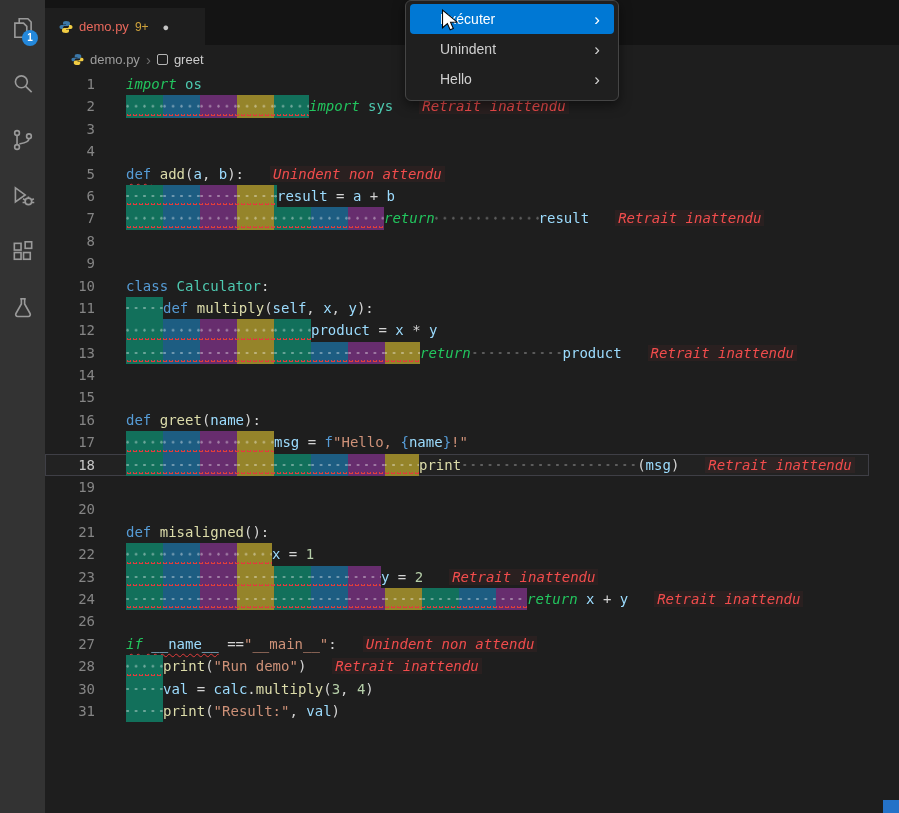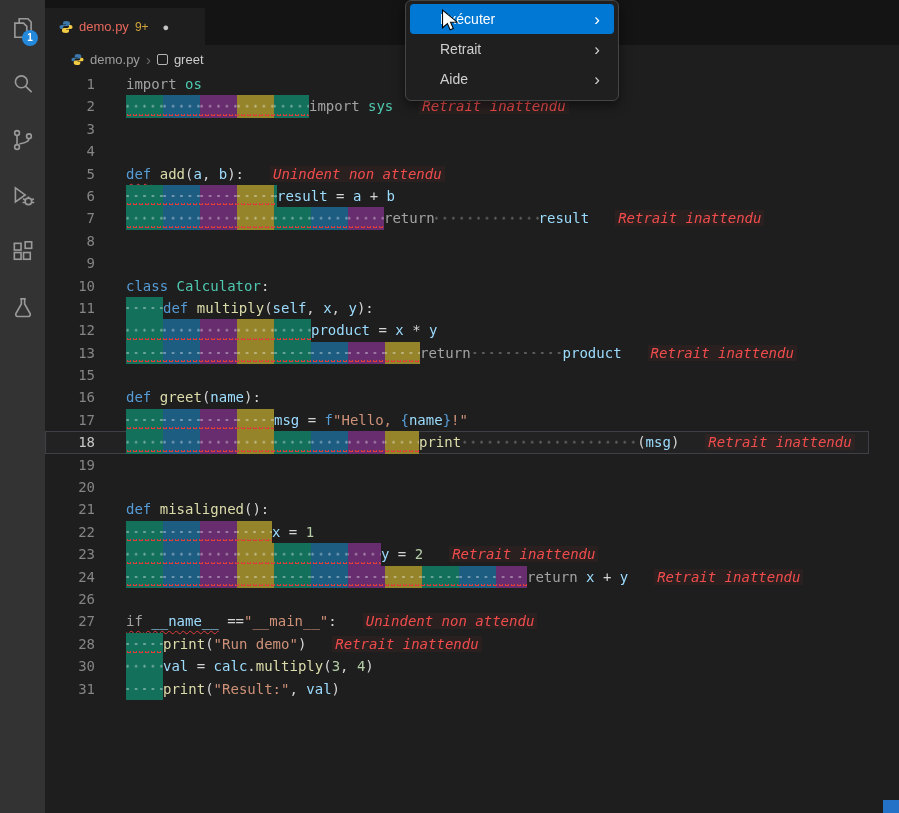--- a/index.html
+++ b/index.html
@@ -81,21 +81,21 @@
   .indent.sq::after {
     content:""; position:absolute; left:0; right:0; bottom:0; height:4px;
     background: radial-gradient(circle at 3px 0px, rgba(0,0,0,0) 1.3px, #e13c3c 1.4px, #e13c3c 2.4px, rgba(0,0,0,0) 2.5px) repeat-x;
     background-size:6px 4px;
   }
   .ws {
     display:inline-block; height:22.4px; vertical-align:top;
     background-image: radial-gradient(circle, rgba(255,255,255,0.28) 1px, transparent 1.5px);
     background-size:8.43px 22.4px; background-position:center;
   }
-  .c-kw  { color:#a3a3a3; }
+  .c-kw  { color:#22c55e;font-style:italic; }
   .c-def { color:#569CD6; }
   .c-fn  { color:#DCDCAA; }
   .c-cls { color:#4EC9B0; }
   .c-var { color:#9CDCFE; }
   .c-pln { color:#d4d4d4; }
   .c-str { color:#CE9178; }
   .c-num { color:#B5CEA8; }
   .wavy { text-decoration: underline wavy #e13c3c; text-decoration-thickness:1px; text-underline-offset:4px; text-decoration-skip-ink:none; }
   .err {
     font-style:italic; color:#f14c4c; margin-left:26px;
@@ -206,20 +206,21 @@
       <div class="line"><span class="ln">4</span></div>
       <div class="line"><span class="ln">5</span><span class="tok c-def wavy">def</span><span class="tok c-fn"> add</span><span class="tok c-pln">(</span><span class="tok c-var">a</span><span class="tok c-pln">, </span><span class="tok c-var">b</span><span class="tok c-pln">):</span><span class="err">Unindent non attendu</span></div>
       <div class="line"><span class="ln">6</span><span class="indent sq"><span class="blk" style="width: 37px; background-color: rgb(18, 112, 91);"></span><span class="blk" style="width: 37px; background-color: rgb(29, 93, 130);"></span><span class="blk" style="width: 37px; background-color: rgb(103, 45, 110);"></span><span class="blk" style="width: 37px; background-color: rgb(149, 132, 42);"></span><span class="blk" style="width: 3px; background-color: rgb(18, 112, 91);"></span></span><span class="tok c-var">result</span><span class="tok c-pln"> = </span><span class="tok c-var">a</span><span class="tok c-pln"> + </span><span class="tok c-var">b</span></div>
       <div class="line"><span class="ln">7</span><span class="indent sq"><span class="blk" style="width: 37px; background-color: rgb(18, 112, 91);"></span><span class="blk" style="width: 37px; background-color: rgb(29, 93, 130);"></span><span class="blk" style="width: 37px; background-color: rgb(103, 45, 110);"></span><span class="blk" style="width: 37px; background-color: rgb(149, 132, 42);"></span><span class="blk" style="width: 37px; background-color: rgb(18, 112, 91);"></span><span class="blk" style="width: 37px; background-color: rgb(29, 93, 130);"></span><span class="blk" style="width: 36px; background-color: rgb(103, 45, 110);"></span></span><span class="tok c-kw">return</span><span class="ws" style="width: 104px;"></span><span class="tok c-var">result</span><span class="err">Retrait inattendu</span></div>
       <div class="line"><span class="ln">8</span></div>
       <div class="line"><span class="ln">9</span></div>
       <div class="line"><span class="ln">10</span><span class="tok c-def">class</span><span class="tok c-cls"> Calculator</span><span class="tok c-pln">:</span></div>
       <div class="line"><span class="ln">11</span><span class="indent"><span class="blk" style="width: 37px; background-color: rgb(18, 112, 91);"></span></span><span class="tok c-def">def</span><span class="tok c-fn"> multiply</span><span class="tok c-pln">(</span><span class="tok c-var">self</span><span class="tok c-pln">, </span><span class="tok c-var">x</span><span class="tok c-pln">, </span><span class="tok c-var">y</span><span class="tok c-pln">):</span></div>
       <div class="line"><span class="ln">12</span><span class="indent sq"><span class="blk" style="width: 37px; background-color: rgb(18, 112, 91);"></span><span class="blk" style="width: 37px; background-color: rgb(29, 93, 130);"></span><span class="blk" style="width: 37px; background-color: rgb(103, 45, 110);"></span><span class="blk" style="width: 37px; background-color: rgb(149, 132, 42);"></span><span class="blk" style="width: 37px; background-color: rgb(18, 112, 91);"></span></span><span class="tok c-var">product</span><span class="tok c-pln"> = </span><span class="tok c-var">x</span><span class="tok c-pln"> * </span><span class="tok c-var">y</span></div>
       <div class="line"><span class="ln">13</span><span class="indent sq"><span class="blk" style="width: 37px; background-color: rgb(18, 112, 91);"></span><span class="blk" style="width: 37px; background-color: rgb(29, 93, 130);"></span><span class="blk" style="width: 37px; background-color: rgb(103, 45, 110);"></span><span class="blk" style="width: 37px; background-color: rgb(149, 132, 42);"></span><span class="blk" style="width: 37px; background-color: rgb(18, 112, 91);"></span><span class="blk" style="width: 37px; background-color: rgb(29, 93, 130);"></span><span class="blk" style="width: 37px; background-color: rgb(103, 45, 110);"></span><span class="blk" style="width: 35px; background-color: rgb(149, 132, 42);"></span></span><span class="tok c-kw">return</span><span class="ws" style="width: 92px;"></span><span class="tok c-var">product</span><span class="err">Retrait inattendu</span></div>
+      <div class="line"><span class="ln">14</span></div>
       <div class="line"><span class="ln">15</span></div>
       <div class="line"><span class="ln">16</span><span class="tok c-def">def</span><span class="tok c-fn"> greet</span><span class="tok c-pln">(</span><span class="tok c-var">name</span><span class="tok c-pln">):</span></div>
       <div class="line"><span class="ln">17</span><span class="indent sq"><span class="blk" style="width: 37px; background-color: rgb(18, 112, 91);"></span><span class="blk" style="width: 37px; background-color: rgb(29, 93, 130);"></span><span class="blk" style="width: 37px; background-color: rgb(103, 45, 110);"></span><span class="blk" style="width: 37px; background-color: rgb(149, 132, 42);"></span></span><span class="tok c-var">msg</span><span class="tok c-pln"> = </span><span class="tok c-def">f</span><span class="tok c-str">"Hello, </span><span class="tok c-def">{</span><span class="tok c-var">name</span><span class="tok c-def">}</span><span class="tok c-str">!"</span></div>
       <div class="line active"><span class="ln">18</span><span class="indent sq"><span class="blk" style="width: 37px; background-color: rgb(18, 112, 91);"></span><span class="blk" style="width: 37px; background-color: rgb(29, 93, 130);"></span><span class="blk" style="width: 37px; background-color: rgb(103, 45, 110);"></span><span class="blk" style="width: 37px; background-color: rgb(149, 132, 42);"></span><span class="blk" style="width: 37px; background-color: rgb(18, 112, 91);"></span><span class="blk" style="width: 37px; background-color: rgb(29, 93, 130);"></span><span class="blk" style="width: 37px; background-color: rgb(103, 45, 110);"></span><span class="blk" style="width: 34px; background-color: rgb(149, 132, 42);"></span></span><span class="tok c-fn">print</span><span class="ws" style="width: 176px;"></span><span class="tok c-pln">(</span><span class="tok c-var">msg</span><span class="tok c-pln">)</span><span class="err">Retrait inattendu</span></div>
       <div class="line"><span class="ln">19</span></div>
       <div class="line"><span class="ln">20</span></div>
       <div class="line"><span class="ln">21</span><span class="tok c-def">def</span><span class="tok c-fn"> misaligned</span><span class="tok c-pln">():</span></div>
       <div class="line"><span class="ln">22</span><span class="indent sq"><span class="blk" style="width: 37px; background-color: rgb(18, 112, 91);"></span><span class="blk" style="width: 37px; background-color: rgb(29, 93, 130);"></span><span class="blk" style="width: 37px; background-color: rgb(103, 45, 110);"></span><span class="blk" style="width: 35px; background-color: rgb(149, 132, 42);"></span></span><span class="tok c-var">x</span><span class="tok c-pln"> = </span><span class="tok c-num">1</span></div>
       <div class="line"><span class="ln">23</span><span class="indent sq"><span class="blk" style="width: 37px; background-color: rgb(18, 112, 91);"></span><span class="blk" style="width: 37px; background-color: rgb(29, 93, 130);"></span><span class="blk" style="width: 37px; background-color: rgb(103, 45, 110);"></span><span class="blk" style="width: 37px; background-color: rgb(149, 132, 42);"></span><span class="blk" style="width: 37px; background-color: rgb(18, 112, 91);"></span><span class="blk" style="width: 37px; background-color: rgb(29, 93, 130);"></span><span class="blk" style="width: 33px; background-color: rgb(103, 45, 110);"></span></span><span class="tok c-var">y</span><span class="tok c-pln"> = </span><span class="tok c-num">2</span><span class="err">Retrait inattendu</span></div>
       <div class="line"><span class="ln">24</span><span class="indent sq"><span class="blk" style="width: 37px; background-color: rgb(18, 112, 91);"></span><span class="blk" style="width: 37px; background-color: rgb(29, 93, 130);"></span><span class="blk" style="width: 37px; background-color: rgb(103, 45, 110);"></span><span class="blk" style="width: 37px; background-color: rgb(149, 132, 42);"></span><span class="blk" style="width: 37px; background-color: rgb(18, 112, 91);"></span><span class="blk" style="width: 37px; background-color: rgb(29, 93, 130);"></span><span class="blk" style="width: 37px; background-color: rgb(103, 45, 110);"></span><span class="blk" style="width: 37px; background-color: rgb(149, 132, 42);"></span><span class="blk" style="width: 37px; background-color: rgb(18, 112, 91);"></span><span class="blk" style="width: 37px; background-color: rgb(29, 93, 130);"></span><span class="blk" style="width: 31px; background-color: rgb(103, 45, 110);"></span></span><span class="tok c-kw">return</span><span class="tok c-pln"> </span><span class="tok c-var">x</span><span class="tok c-pln"> + </span><span class="tok c-var">y</span><span class="err">Retrait inattendu</span></div>
@@ -229,25 +230,25 @@
       <div class="line"><span class="ln">30</span><span class="indent"><span class="blk" style="width: 37px; background-color: rgb(18, 112, 91);"></span></span><span class="tok c-var">val</span><span class="tok c-pln"> = </span><span class="tok c-var">calc</span><span class="tok c-pln">.</span><span class="tok c-fn">multiply</span><span class="tok c-pln">(</span><span class="tok c-num">3</span><span class="tok c-pln">, </span><span class="tok c-num">4</span><span class="tok c-pln">)</span></div>
       <div class="line"><span class="ln">31</span><span class="indent"><span class="blk" style="width: 37px; background-color: rgb(18, 112, 91);"></span></span><span class="tok c-fn">print</span><span class="tok c-pln">(</span><span class="tok c-str">"Result:"</span><span class="tok c-pln">, </span><span class="tok c-var">val</span><span class="tok c-pln">)</span></div>
     </div>
 
   <div class="menu">
     <div class="menu-item hl">
       <span>Exécuter</span>
       <span class="menu-chevron">›</span>
     </div>
     <div class="menu-item">
-      <span>Retrait</span>
+      <span>Unindent</span>
       <span class="menu-chevron">›</span>
     </div>
     <div class="menu-item">
-      <span>Aide</span>
+      <span>Hello</span>
       <span class="menu-chevron">›</span>
     </div>
   </div>
 
   <svg class="cursor" width="17" height="22" viewBox="0 0 14 19">
     <path d="M1 1 L1 16.2 L5.2 12.6 L7.6 18 L10.3 16.8 L7.9 11.5 L13.4 11.2 Z" fill="#ffffff" stroke="#000000" stroke-width="0.9"></path>
   </svg>
 
   <div class="status-corner"></div>
 

